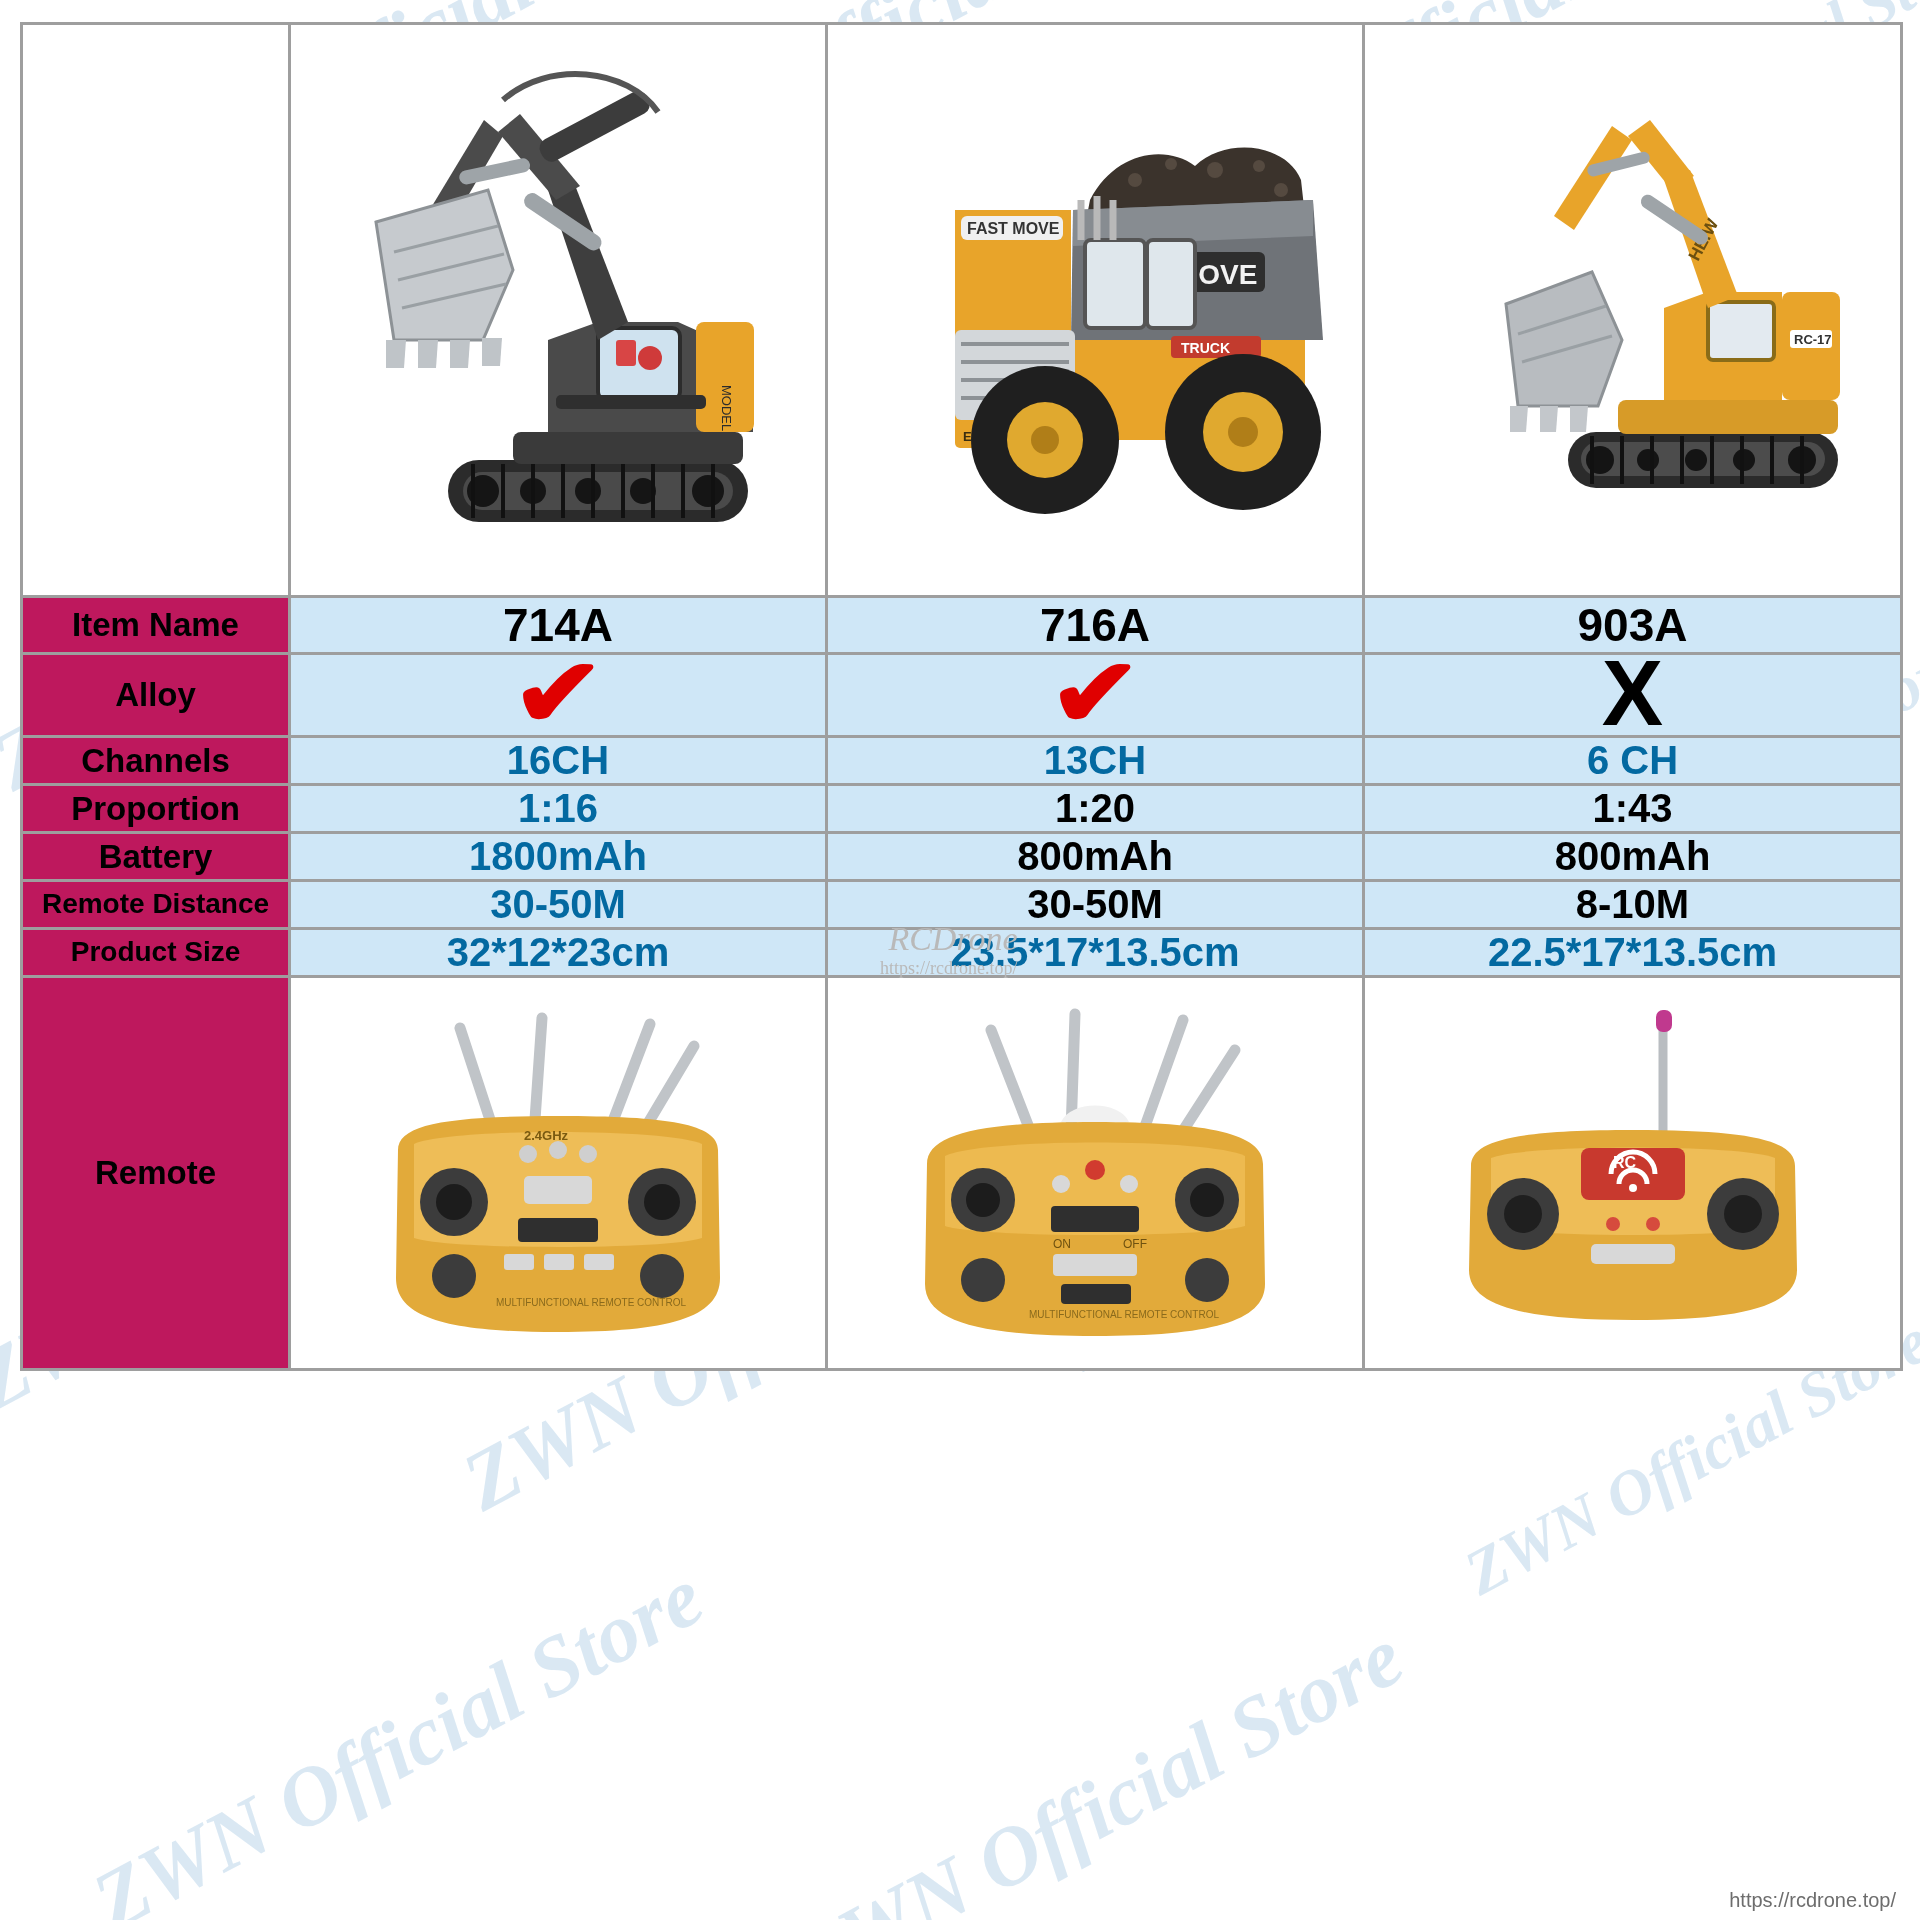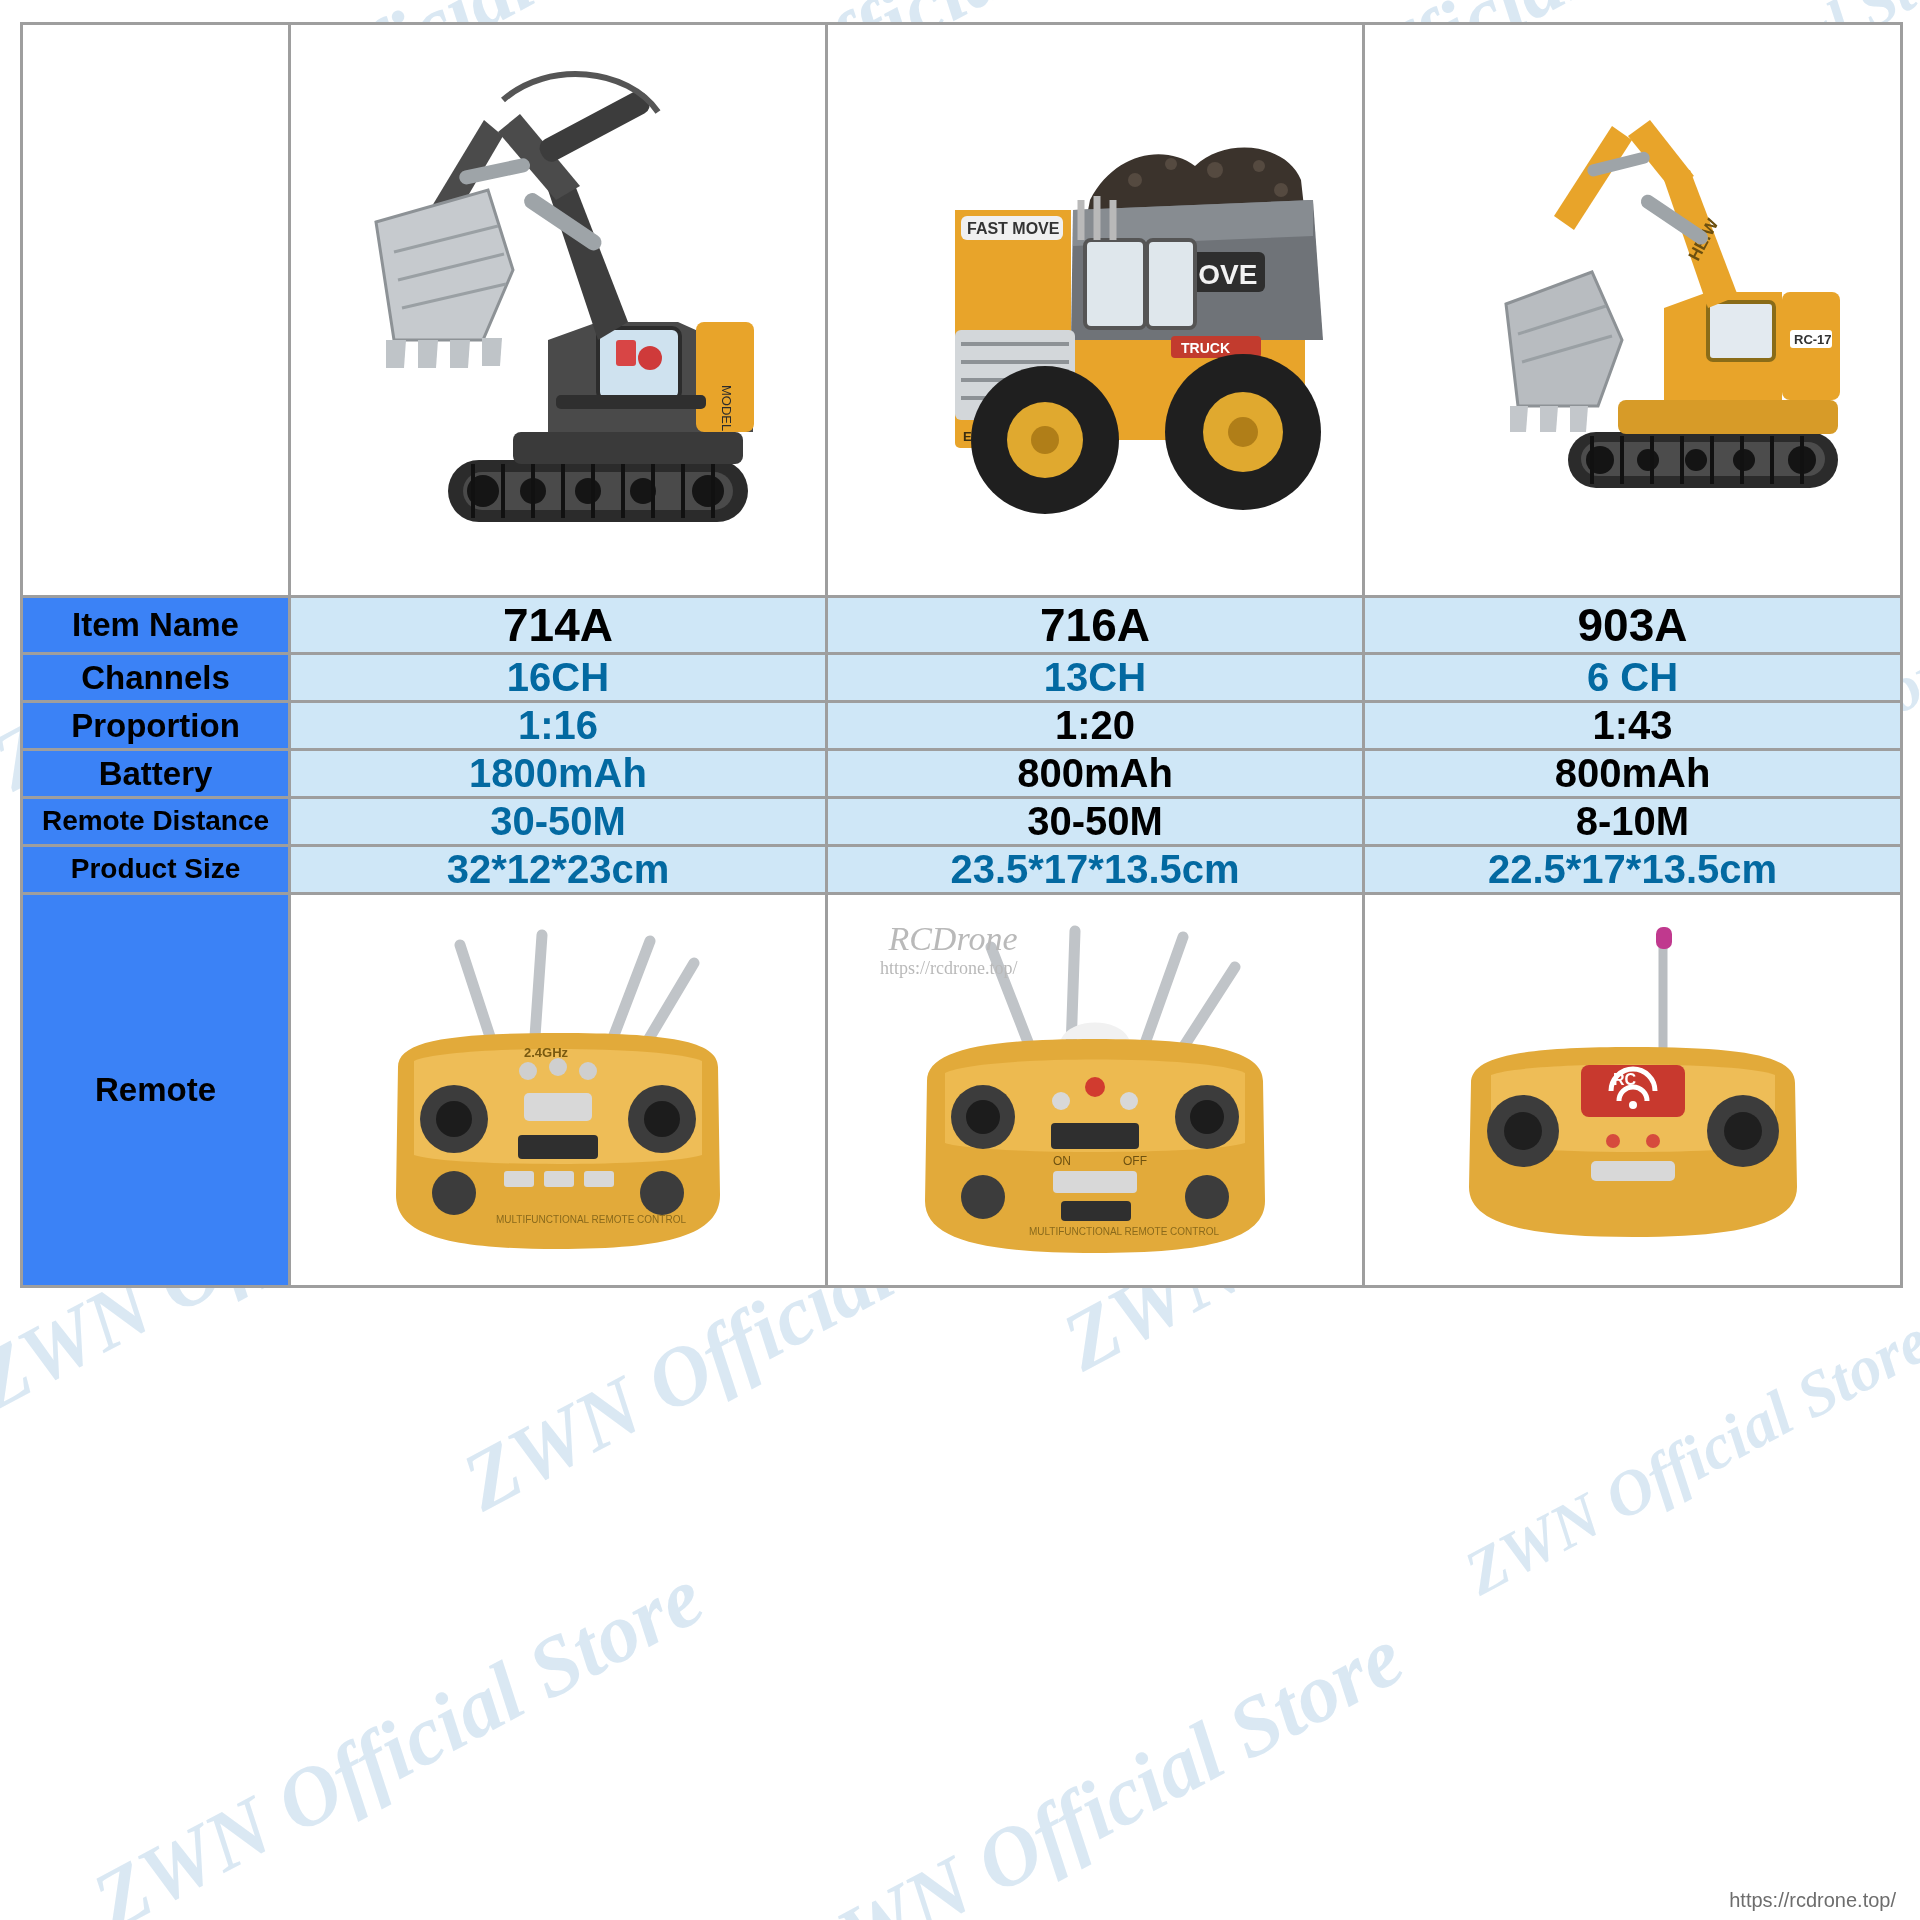--- a/index.html
+++ b/index.html
@@ -52,21 +52,21 @@
     table-layout:fixed;
   }
   table.spec td{
     border:3px solid #9e9e9e;
     text-align:center;
     vertical-align:middle;
     padding:0;
   }
   .label-cell{
     width:268px;
-    background:#3b82f6;
+    background:#be185d;
     font-size:33px;
     font-weight:700;
     color:#000;
     line-height:1.15;
     padding:6px 4px;
   }
   .data-cell{
     background:#cfe7f7;
     font-size:40px;
     font-weight:700;
@@ -324,20 +324,32 @@
     </td>
   </tr>
 
   <tr>
     <td class="label-cell">Item Name</td>
     <td class="data-cell name-cell">714A</td>
     <td class="data-cell name-cell">716A</td>
     <td class="data-cell name-cell">903A</td>
   </tr>
 
+  <tr>
+    <td class="label-cell">Alloy</td>
+    <td class="data-cell">
+      <span class="check">✔</span>
+    </td>
+    <td class="data-cell">
+      <span class="check">✔</span>
+    </td>
+    <td class="data-cell">
+      <span class="xmark">X</span>
+    </td>
+  </tr>
 
   <tr>
     <td class="label-cell">Channels</td>
     <td class="data-cell red">16CH</td>
     <td class="data-cell red">13CH</td>
     <td class="data-cell red">6 CH</td>
   </tr>
 
   <tr>
     <td class="label-cell">Proportion</td>

